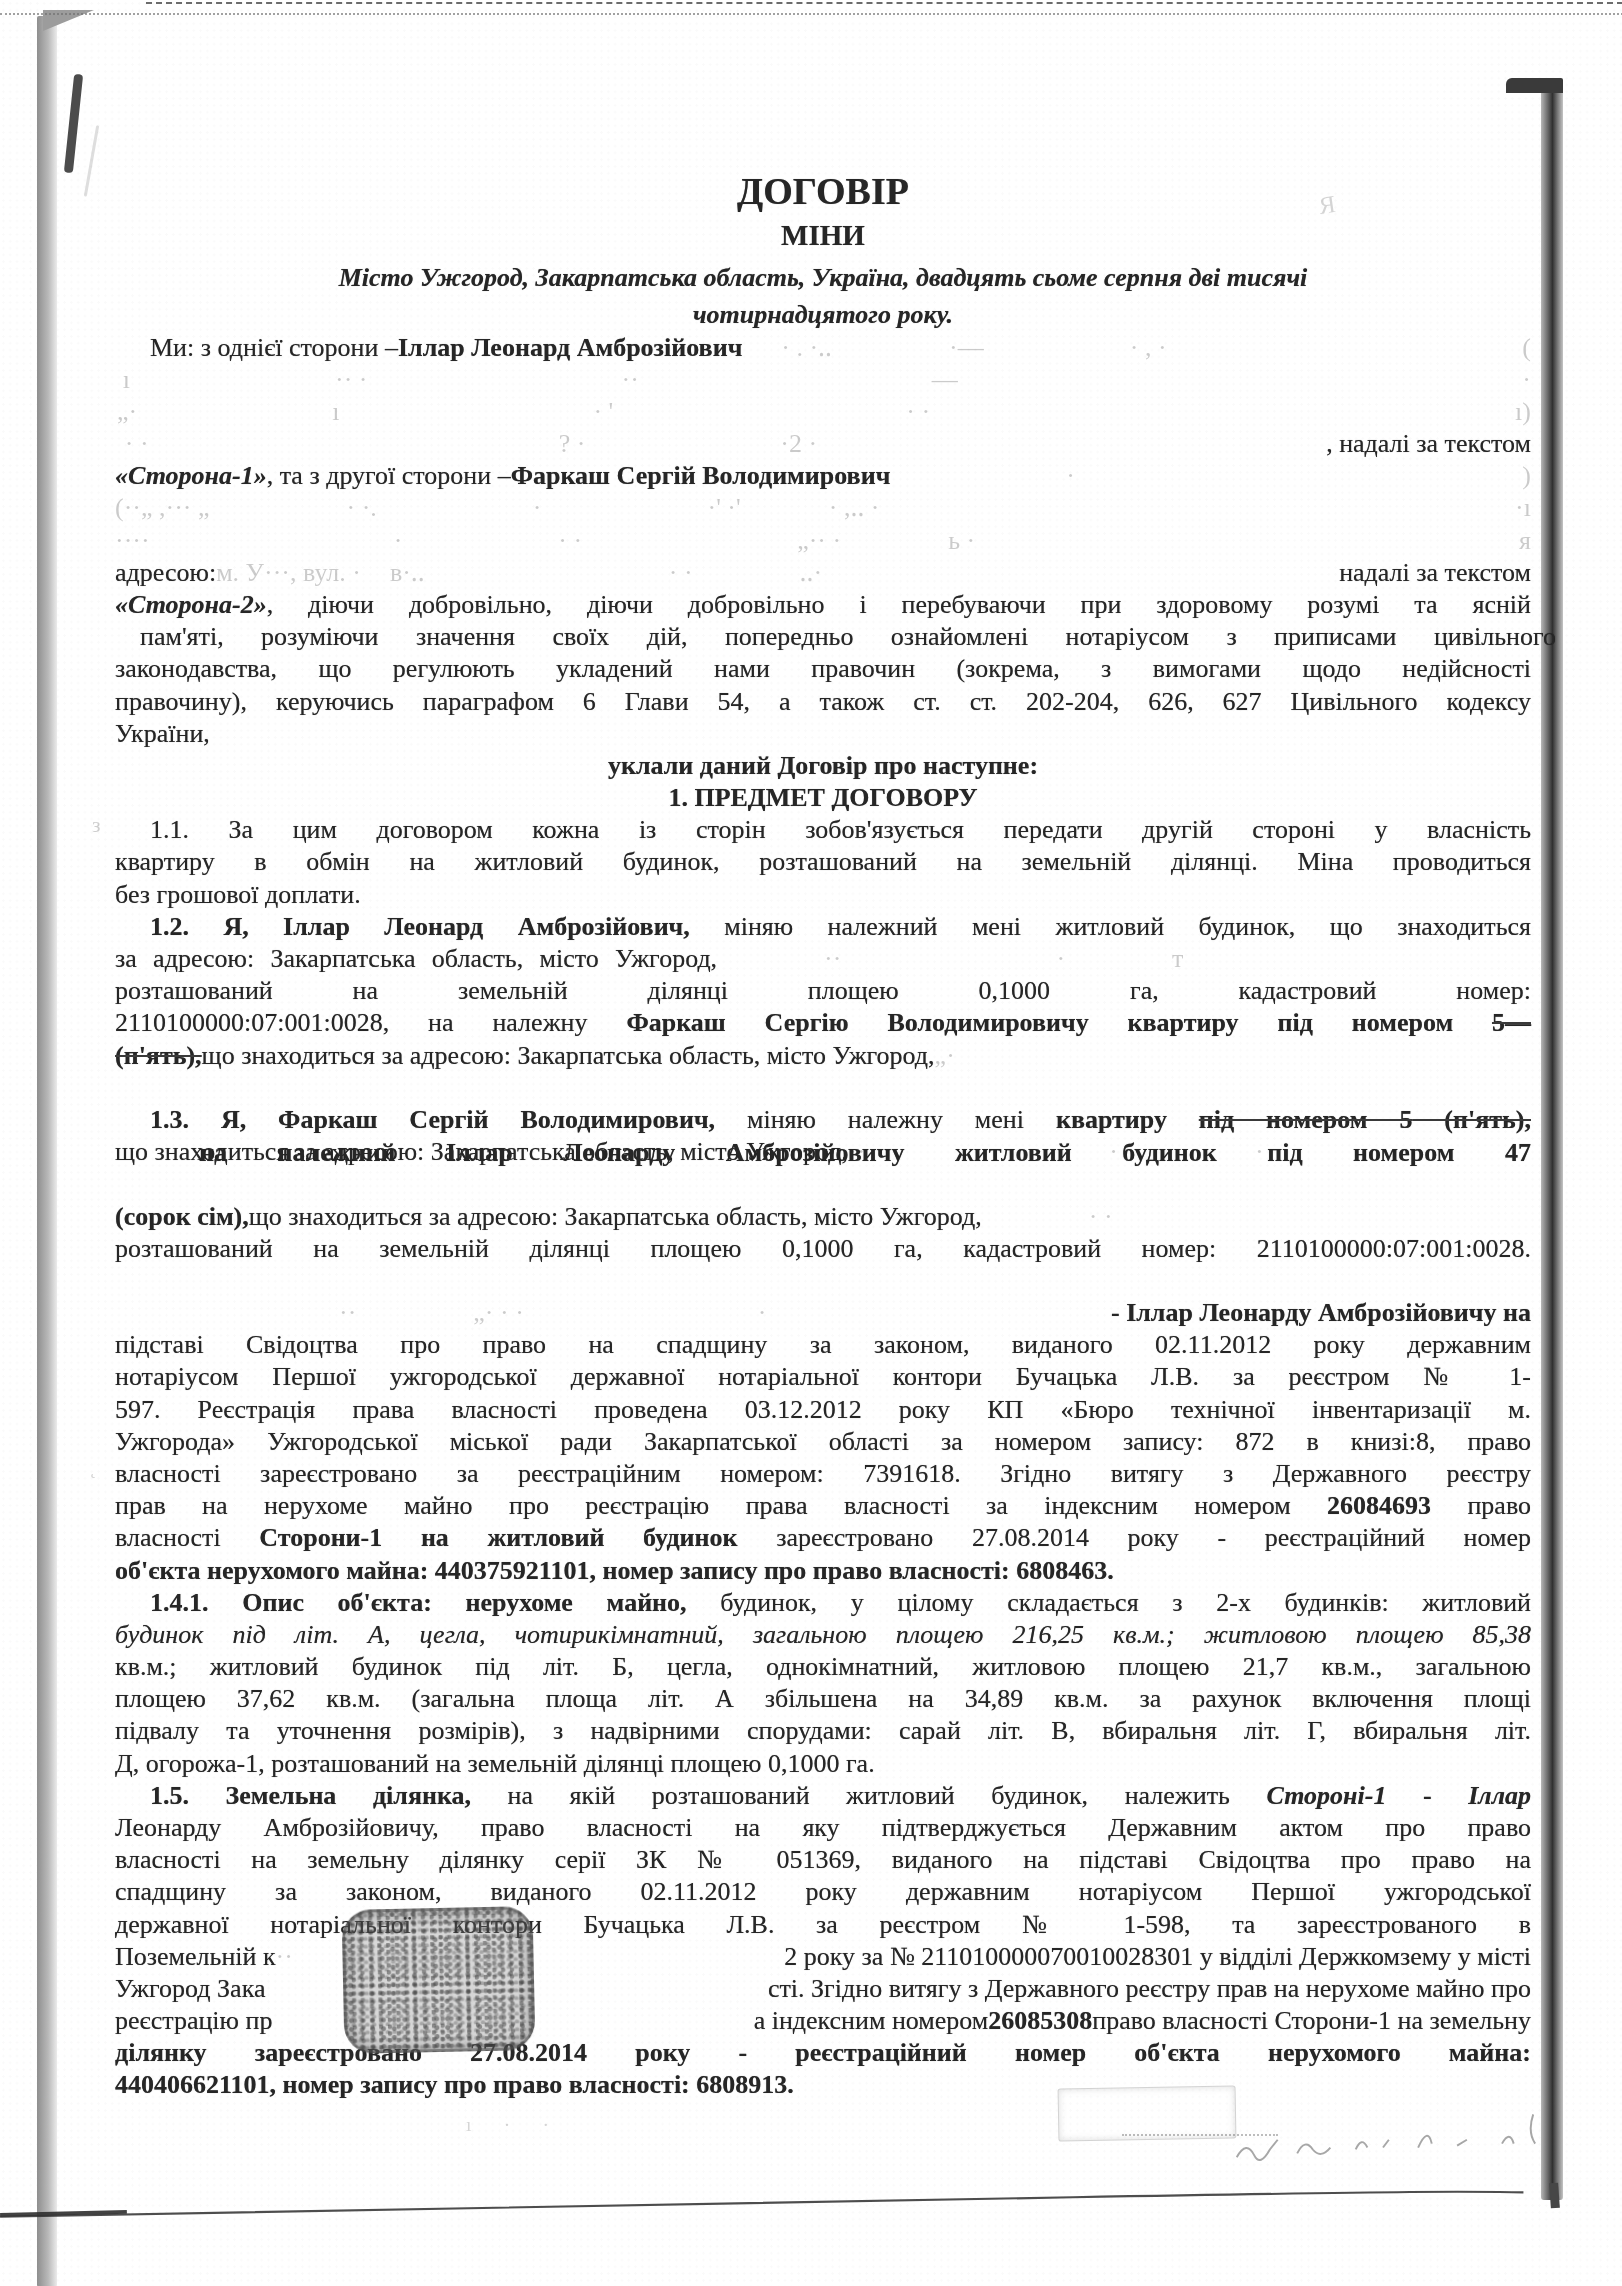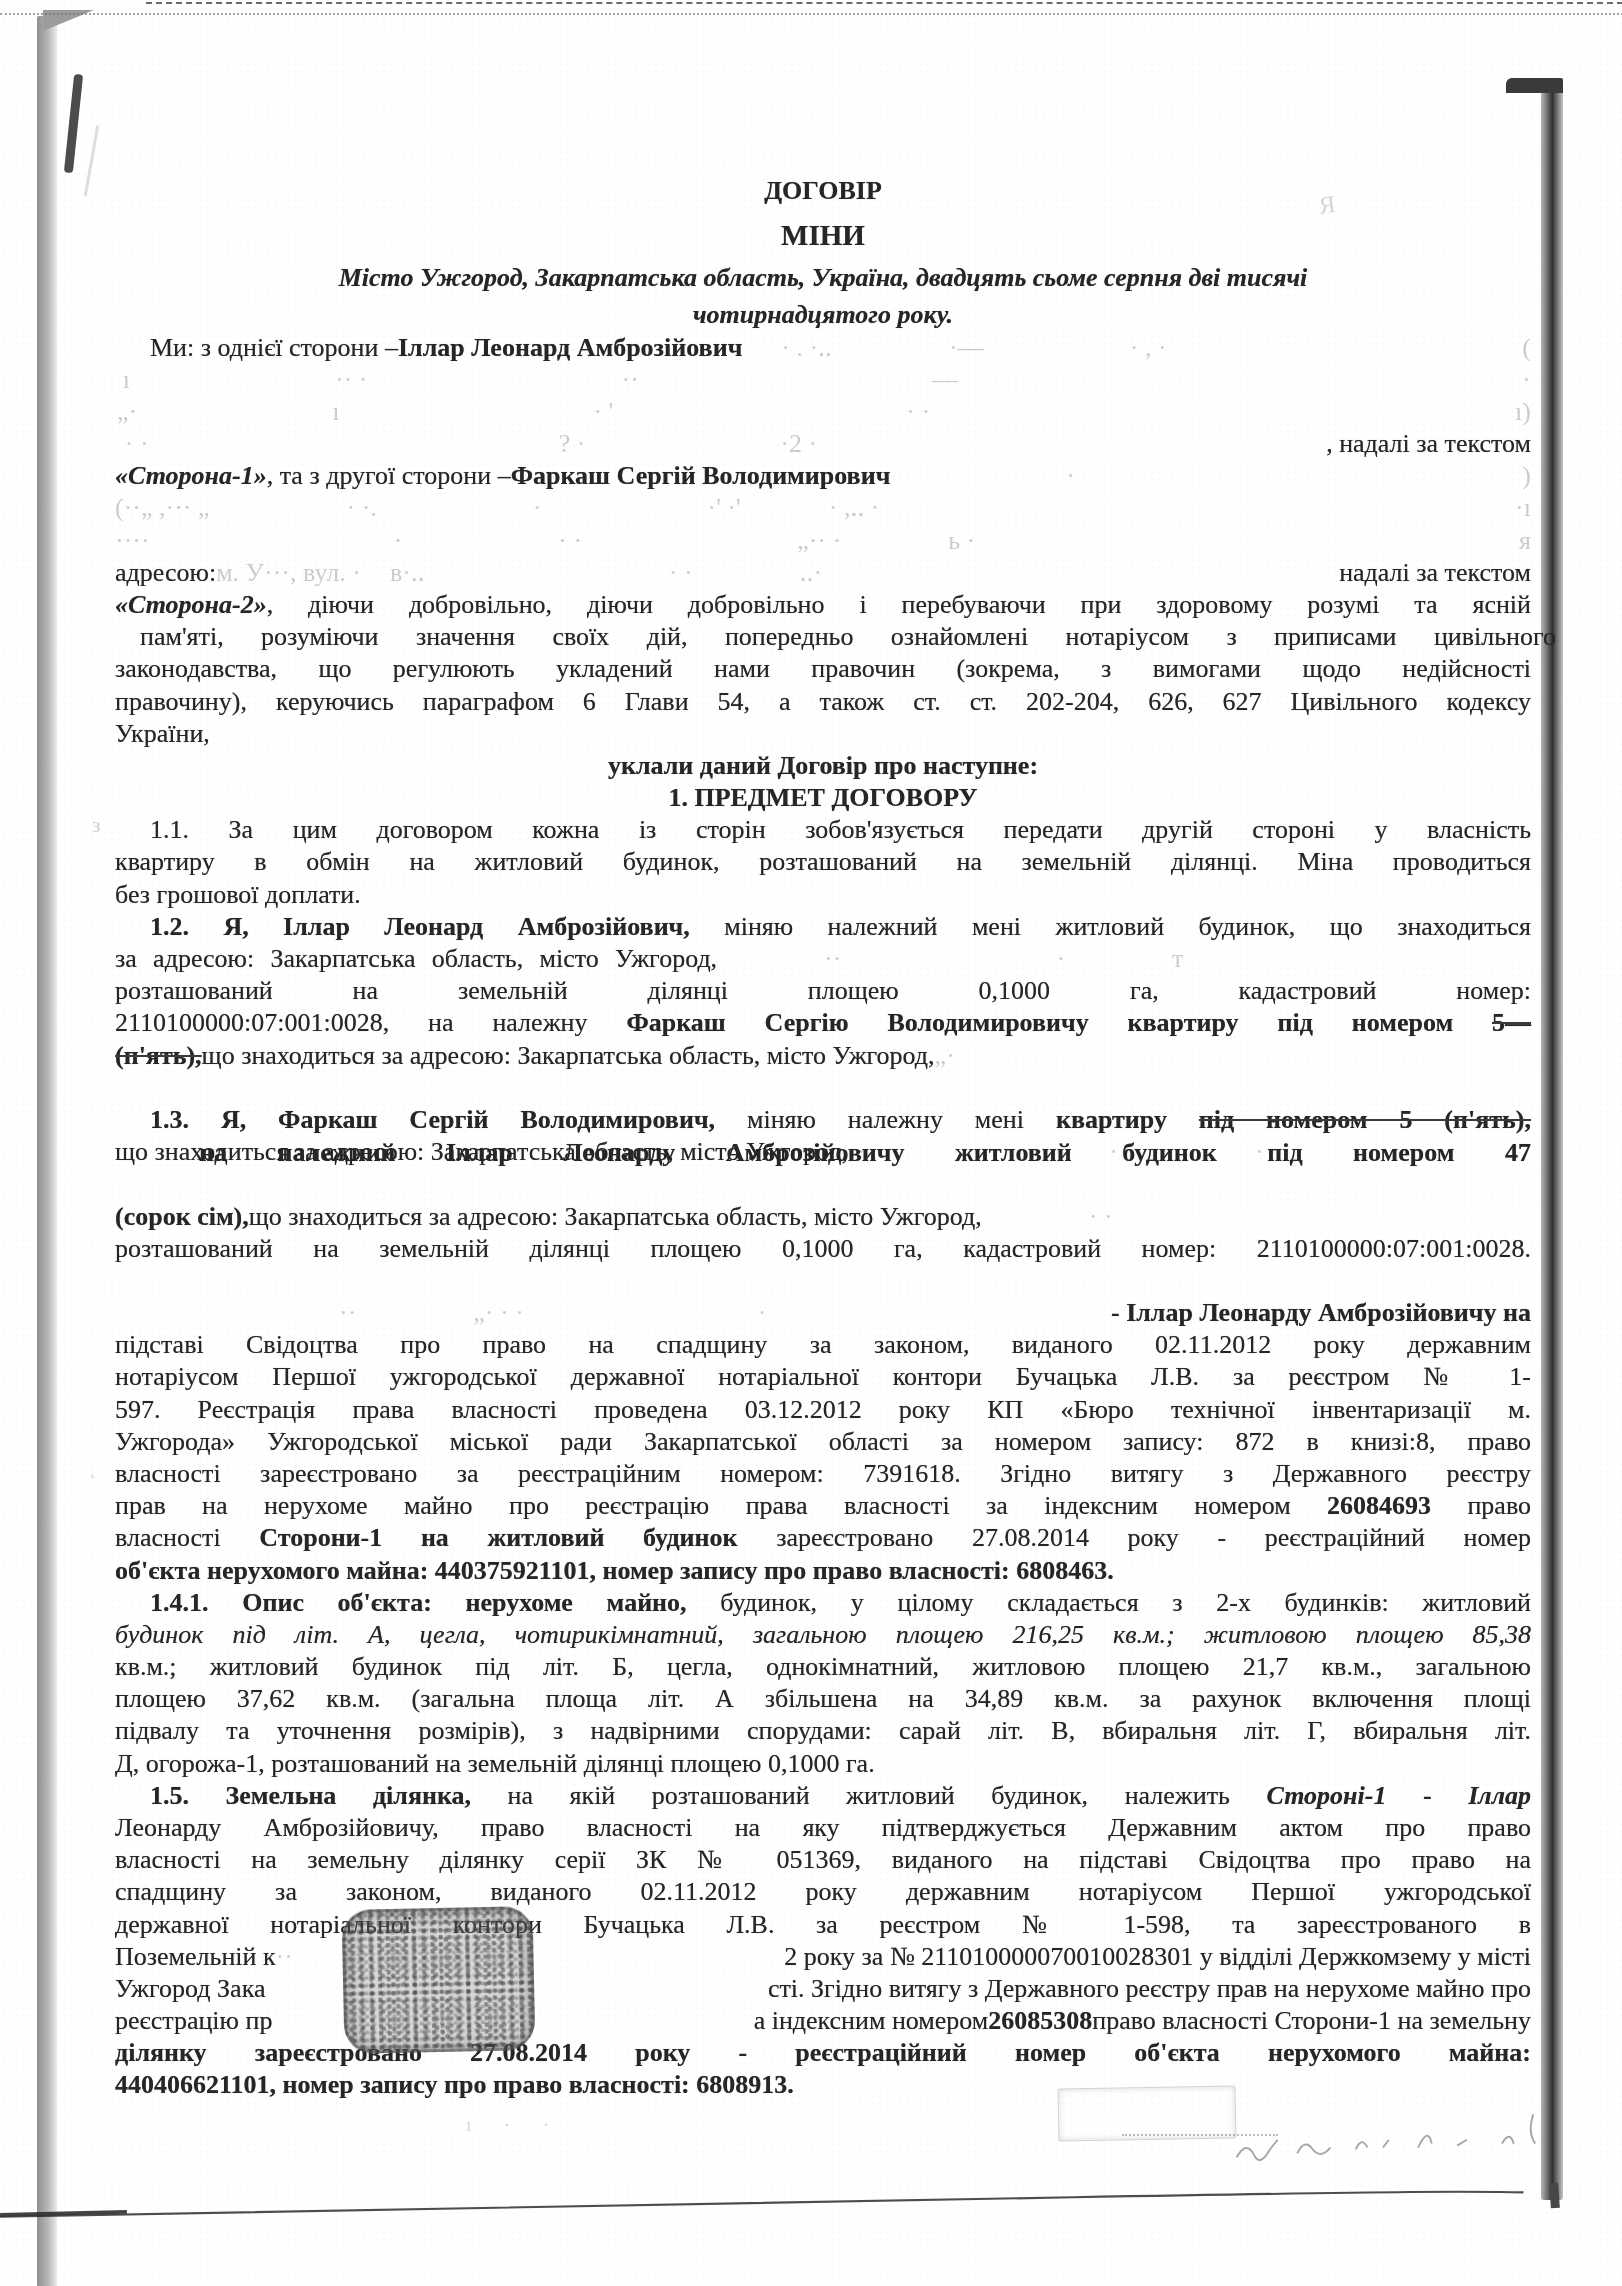--- a/index.html
+++ b/index.html
@@ -73,21 +73,21 @@
 <div class="art" id="right-hook"></div>
 <div class="art" id="right-tail"></div>
 <div class="art" id="ink-slash"></div>
 <div class="art" id="pencil-1"></div>
 <div class="art" id="pencil-2">з</div>
 <div class="art" id="pencil-3">˛</div>
 <div class="art" id="glyph-tr">Я</div>
 <div class="art" id="pencil-4">ı · ·</div>
 
 <div id="doc">
-    <div class="line ac" style="top: 176px; font-size: 26px;"><span class="b">ДОГОВІР</span></div>
+    <div class="line ac" style="top: 176px; font-size: 38px;"><span class="b">ДОГОВІР</span></div>
     <div class="line ac" style="top: 220px; font-size: 29px;"><span class="b">МІНИ</span></div>
     <div class="line ac" style="top: 300px;"><span class="b i">чотирнадцятого року.</span></div>
     <div class="line ac" style="top: 263px;"><span class="b i">Місто Ужгород, Закарпатська область, Україна, двадцять сьоме серпня дві тисячі</span></div>
     <div class="line fx" style="top: 333px;">
       <span class="gap" style="width: 35px;"></span>
       <span class="">Ми: з однієї сторони – </span>
       <span class="b">Іллар Леонард Амброзійович</span>
       <span class="gap" style="width: 39px;"></span>
       <span class="f">· . ·‥</span>
       <span class="gap" style="width: 117px;"></span>

